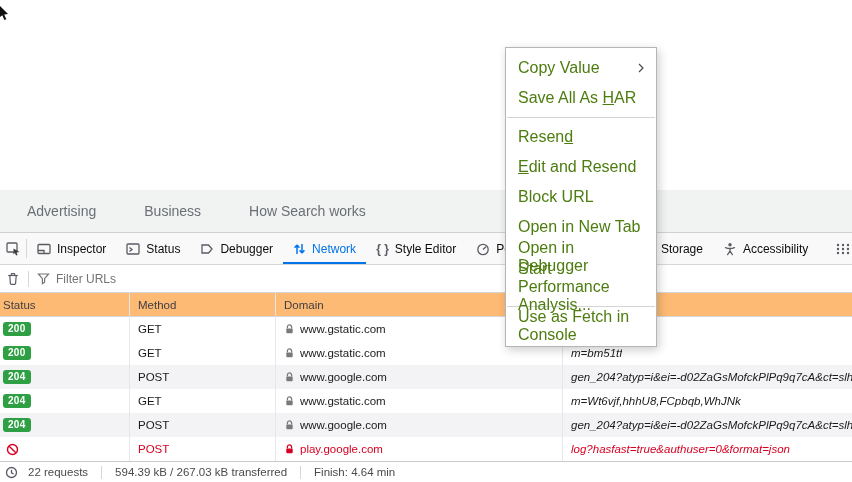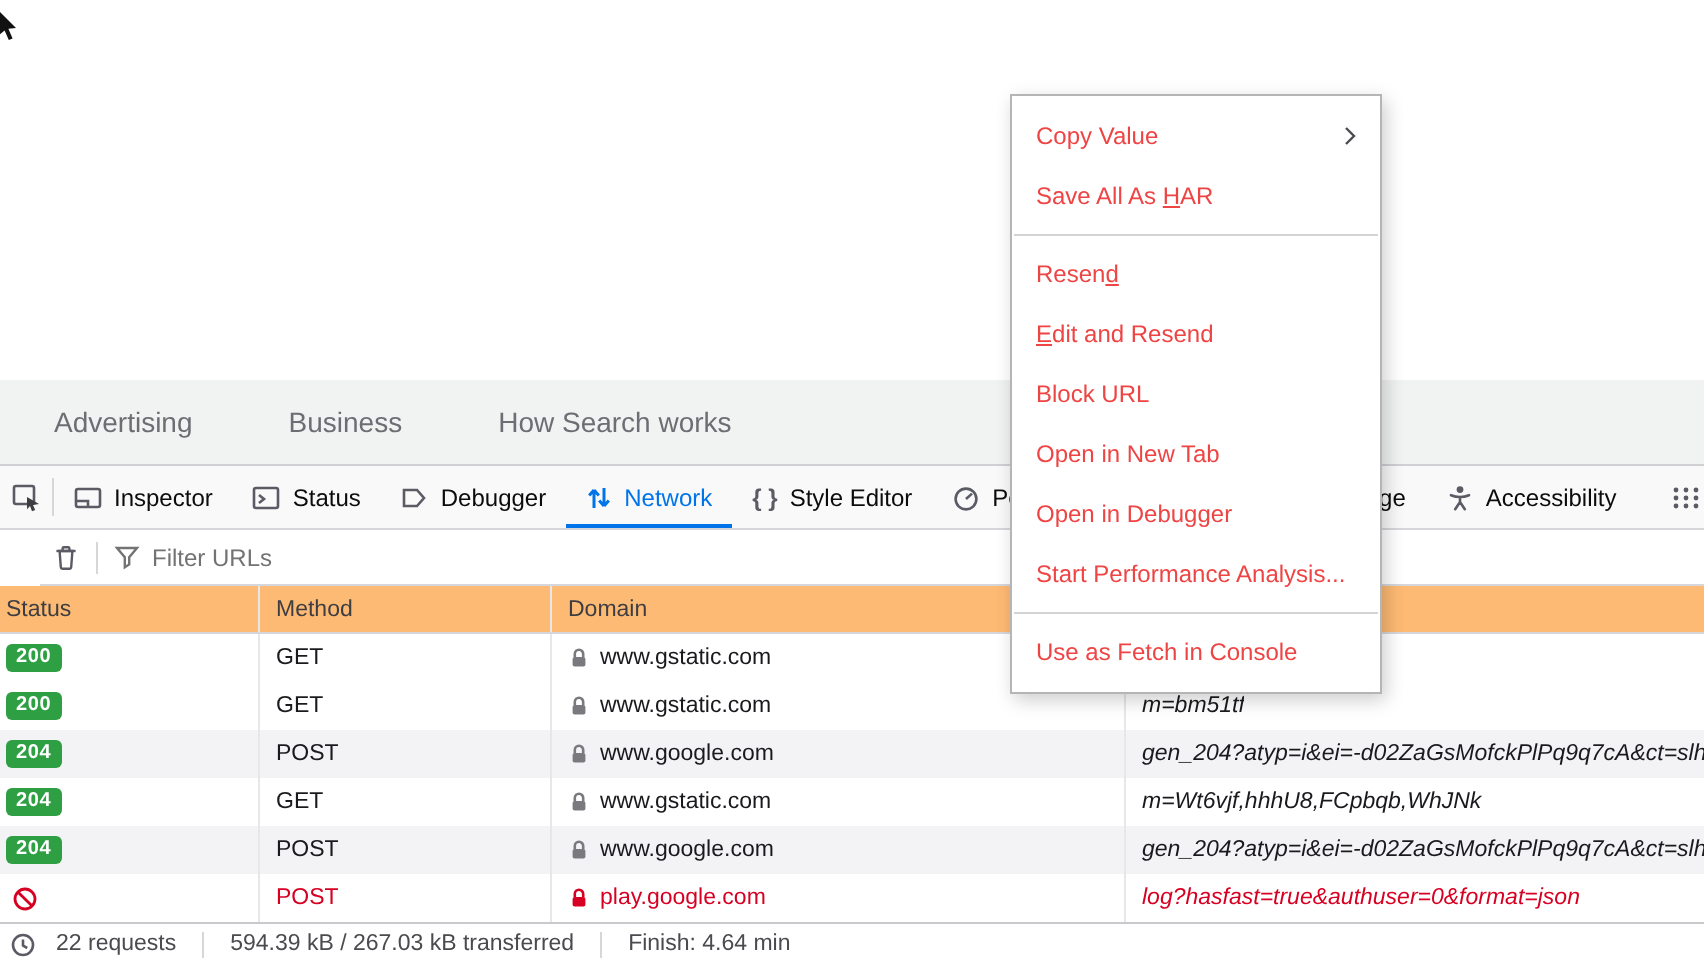--- a/index.html
+++ b/index.html
@@ -26,21 +26,21 @@
   .pick-btn { width:26px; display:flex; align-items:center; justify-content:center; }
   .tb-sep { width:1px; background:#d7d7db; margin:6px 0; }
   .tab { display:flex; align-items:center; gap:6px; padding:0 10px; color:#0c0c0d; cursor:pointer; }
   .tab .glyph { display:flex; align-items:center; }
   .tab.selected { color:var(--accent-blue,#0074e8); box-shadow:inset 0 -2px 0 var(--accent-blue,#0074e8); }
   .braces { font-weight:bold; font-size:12px; color:#5b5b66; }
   .tab-spacer { width:56px; }
   .toolbar-end { margin-left:auto; display:flex; align-items:center; padding-right:0; }
   .filterbar {
     height:28px; display:flex; align-items:center; gap:8px;
-    border-bottom:1px solid #d7d7db; background:#fff; padding-left:6px; font-size:12px; color:#737373;margin-left:20px;
+    border-bottom:1px solid #d7d7db; background:#fff; padding-left:6px; font-size:12px; color:#737373;
   }
   .filter-wrap { display:flex; align-items:center; gap:6px; }
   .filter-input { border:none; outline:none; font-size:12px; width:120px; color:#333; background:transparent; }
   .filter-input::placeholder { color:#737373; }
   
   .thead { display:flex; height:24px; align-items:center; border-bottom:1px solid #d7d7db; font-size:11.5px; color:#3e3e42; background:#fdba74; }
   .col-status { width:130px; padding-left:3px; border-right:1px solid #e7e7ea; height:100%; display:flex; align-items:center; }
   .col-method { width:146px; padding-left:8px; border-right:1px solid #e7e7ea; height:100%; display:flex; align-items:center; }
   .col-domain { width:287px; padding-left:8px; border-right:1px solid #e7e7ea; height:100%; display:flex; align-items:center; gap:5px; }
   .col-file   { flex:1; padding-left:8px; height:100%; display:flex; align-items:center; overflow:hidden; white-space:nowrap; }
@@ -54,23 +54,23 @@
   .file-text { overflow:hidden; white-space:nowrap;font-style:italic; }
   
   .statusbar {
     height:21px; border-top:1px solid #c9c9cd; display:flex; align-items:center;
     font-size:11.5px; color:#4a4a4f; padding-left:5px; background:#fff;
   }
   .sb-item { padding:0 4px; }
   .sb-sep { width:1px; height:13px; background:#d7d7db; margin:0 9px; }
   
   .context-menu {
-    position:absolute; left:505px; top:47px; width:186px; background:#fff;
+    position:absolute; left:505px; top:47px; width:152px; background:#fff;
     border:1px solid #b5b5b8; box-shadow:2px 3px 9px rgba(0,0,0,.2);
-    padding:5px 0; z-index:20; font-size:12px; color:#ef4444;
+    padding:5px 0; z-index:20; font-size:16px; color:#4d7c0f;
   }
   .menu-item { height:30px; display:flex; align-items:center; padding:0 12px; cursor:pointer; }
   .menu-sep { height:1px; background:#d4d4d6; margin:4px 1px; }
   .key { text-decoration:underline; }
   .submenu-arrow { margin-left:auto; display:flex; align-items:center; }
   svg { display:block; }
 </style>
 </head>
 <body>
 

